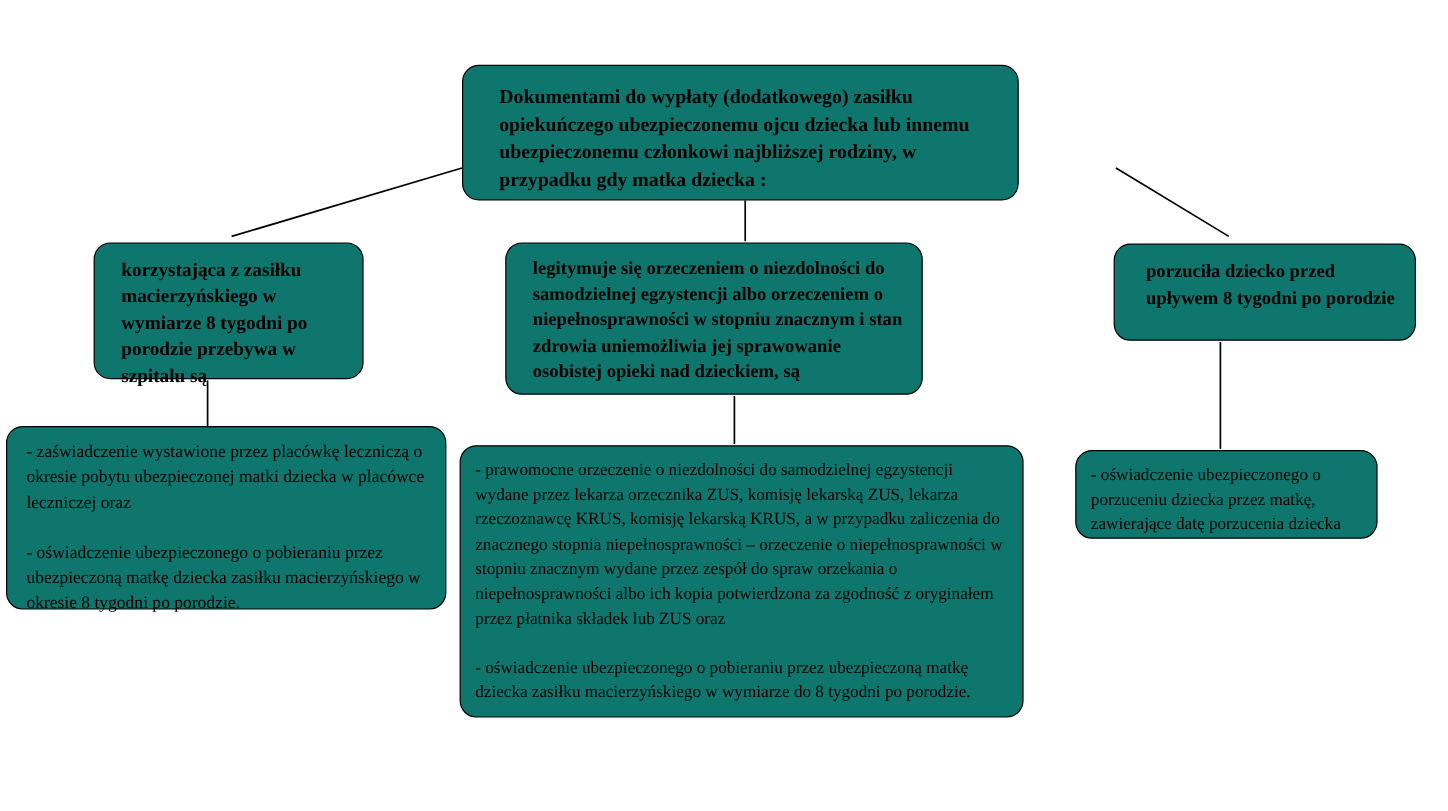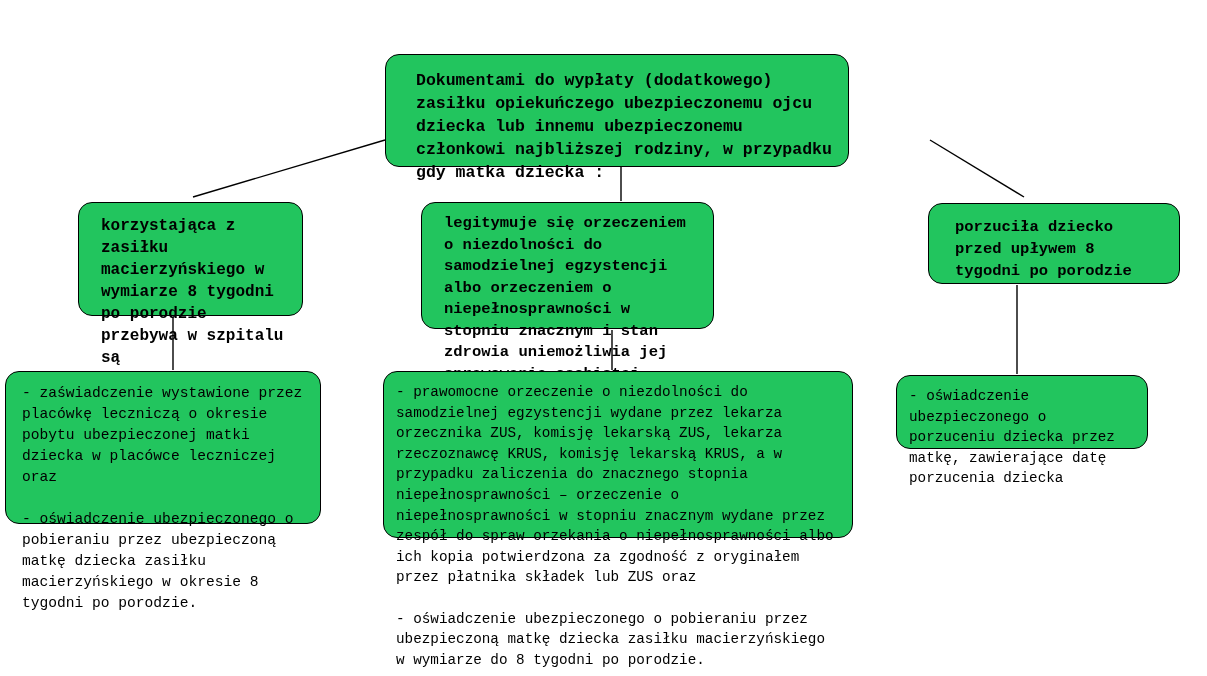--- a/index.html
+++ b/index.html
@@ -14,22 +14,21 @@
     background: #ffffff;
     overflow: hidden;
     font-family: "Liberation Serif", "DejaVu Serif", serif;
     color: #000000;
   }
   .node {
     position: absolute;
     box-sizing: border-box;
     border: 1.4px solid #000000;
     border-radius: 14px;
-    background: #22c55e;
-    font-family: Liberation Mono, monospace;
+    background: #0f766e;
   }
   .node .txt {
     position: absolute;
     left: 14px;
     right: 10px;
     white-space: pre-wrap;
   }
   .bold .txt {
     font-weight: bold;
   }
@@ -57,21 +56,21 @@
   #node-cond-hospital .txt {
     top: 12px;
     left: 22px;
     right: 12px;
     font-size: 16px;
     line-height: 22px;
   }
   #node-cond-disability {
     left: 421px;
     top: 202px;
-    width: 293px;
+    width: 348px;
     height: 127px;
   }
   #node-cond-disability .txt {
     top: 10px;
     left: 22px;
     right: 12px;
     font-size: 15.5px;
     line-height: 21.5px;
   }
   #node-cond-abandon {
@@ -84,36 +83,36 @@
   #node-cond-abandon .txt {
     top: 12px;
     left: 26px;
     right: 12px;
     font-size: 15.5px;
     line-height: 22px;
   }
   
   #node-docs-hospital {
     left: 5px;
-    top: 371px;
-    width: 316px;
+    top: 355px;
+    width: 367px;
     height: 153px;
   }
   #node-docs-hospital .txt {
     top: 11px;
     left: 16px;
     right: 12px;
     font-size: 14.6px;
     line-height: 21px;
   }
   #node-docs-disability {
     left: 383px;
     top: 371px;
     width: 470px;
-    height: 167px;
+    height: 227px;
   }
   #node-docs-disability .txt {
     top: 10px;
     left: 12px;
     right: 10px;
     font-size: 14.3px;
     line-height: 20.6px;
   }
   #node-docs-abandon {
     left: 896px;

